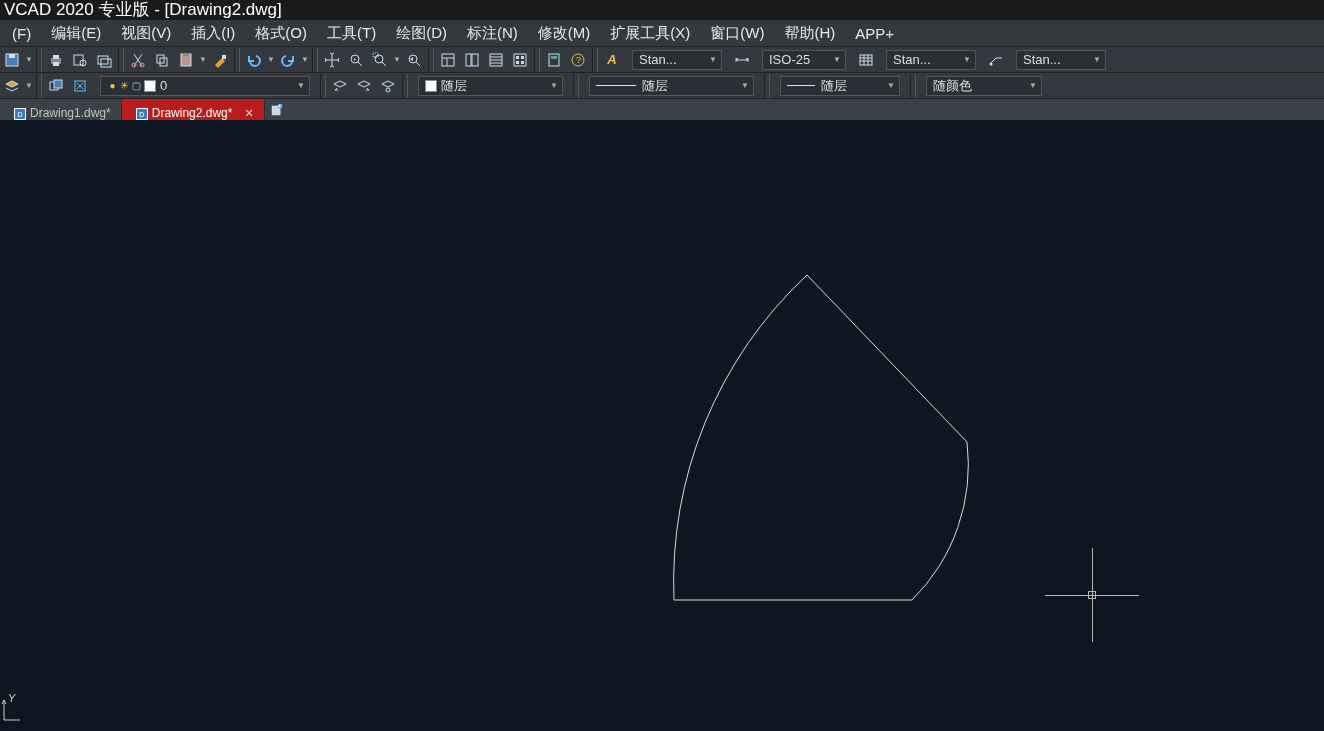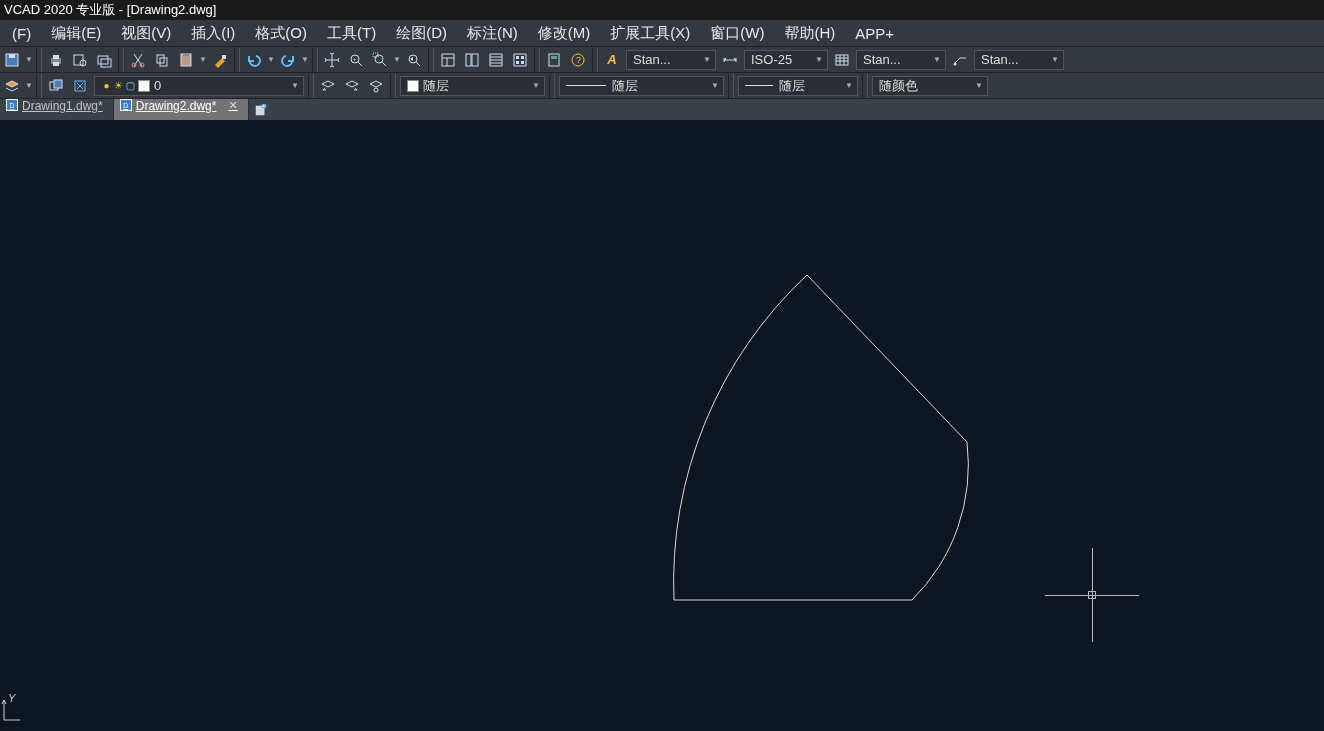--- a/index.html
+++ b/index.html
@@ -1,40 +1,40 @@
 <!DOCTYPE html>
 <html><head>
 <meta charset="utf-8">
 <style>
 * { box-sizing: border-box; margin: 0; padding: 0; font-family: "Microsoft YaHei", Arial, sans-serif; }
 html, body { width: 1324px; height: 731px; overflow: hidden; background: #0a0f1a; color: #e0e0e0; }
 
-.titlebar { height: 20px; background: #1a1a1a; color: #fff; font-size: 13px; padding-left: 4px; line-height: 18px; display: flex; align-items: center; }
+.titlebar { height: 20px; background: #1a1a1a; color: #fff; font-size: 17px; padding-left: 4px; line-height: 18px; display: flex; align-items: center; }
 
 .menubar { height: 26px; background: #33393f; display: flex; align-items: center; padding: 0 2px; font-size: 15px; }
 .menu-item { padding: 2px 10px; color: #e8e8e8; cursor: pointer; white-space: nowrap; }
 
 .toolbar-row { height: 26px; background: #33393f; display: flex; align-items: center; border-top: 1px solid #222; }
 .tb-sep { width: 6px; height: 24px; border-left: 1px solid #222; border-right: 1px solid #555; margin: 0 2px; }
 .tb-btn { width: 22px; height: 22px; margin: 0 1px; display: inline-flex; align-items: center; justify-content: center; cursor: pointer; color: #bfcad4; font-size: 13px; }
 .tb-btn svg { width: 16px; height: 16px; }
 .dd-arrow { width: 10px; height: 22px; display: inline-flex; align-items: center; justify-content: center; cursor: pointer; color: #aaa; font-size: 8px; }
 .dd-arrow::after { content: "▼"; }
 
-.combo { height: 20px; background: #2a2f35; border: 1px solid #555; display: inline-flex; align-items: center; padding: 0 4px 0 6px; font-size: 13px; color: #ddd; cursor: pointer; margin: 0 2px; white-space: nowrap; font-family: "SimSun", monospace; }
+.combo { height: 20px; background: #2a2f35; border: 1px solid #555; display: inline-flex; align-items: center; padding: 0 4px 0 6px; font-size: 13px; color: #ddd; cursor: pointer; margin: 0 8px; white-space: nowrap; font-family: "SimSun", monospace; }
 .combo .lbl { flex: 1; overflow: hidden; }
 .combo .arr { font-size: 8px; margin-left: 4px; color: #aaa; }
 .combo .arr::after { content: "▼"; }
 
 .line-swatch { width: 40px; height: 1px; background: #ddd; margin-right: 6px; }
 .color-swatch { width: 12px; height: 12px; background: #fff; border: 1px solid #888; margin-right: 4px; }
 
 .tabstrip { height: 22px; background: #3a4148; display: flex; align-items: stretch; border-top: 1px solid #222; }
-.tab { display: flex; align-items: flex-start; padding: 0 10px 0 6px; font-size: 12px; font-family: "SimSun", monospace; color: #c0c0c0; cursor: pointer; gap: 4px; border-right: 1px solid #2a2f35; text-decoration: underline; }
-.tab.active { background: #737373; color: #fff; }
+.tab { display: flex; align-items: flex-end; padding: 0 10px 0 14px; font-size: 12px; font-family: "SimSun", monospace; color: #c0c0c0; cursor: pointer; gap: 4px; border-right: 1px solid #2a2f35; }
+.tab.active { background: #b91c1c; color: #fff; }
 .tab .doc-ico { width: 12px; height: 12px; background: #3b7dc4; border: 1px solid #fff; font-size: 7px; color:#fff; display:flex; align-items:center; justify-content:center; }
 .tab .close { font-size: 11px; margin-left: 8px; color: #ddd; }
 .tab-add { width: 24px; display:flex; align-items:center; justify-content:center; cursor:pointer; color:#cfd6dc; }
 
 .canvas-area { position: relative; background: #0e1621; height: calc(731px - 20px - 26px - 26px - 26px - 22px); width: 100%; overflow: hidden; }
 .drawing { position: absolute; top: 0; left: 0; }
 .ucs { position: absolute; left: 0; bottom: 4px; color: #ccc; font-size: 14px; font-style: italic; }
 
 .crosshair { position: absolute; pointer-events: none; }
 .crosshair .h { position:absolute; height:1px; width:94px; background:#b8b8b8; top:0; left:-47px; }

